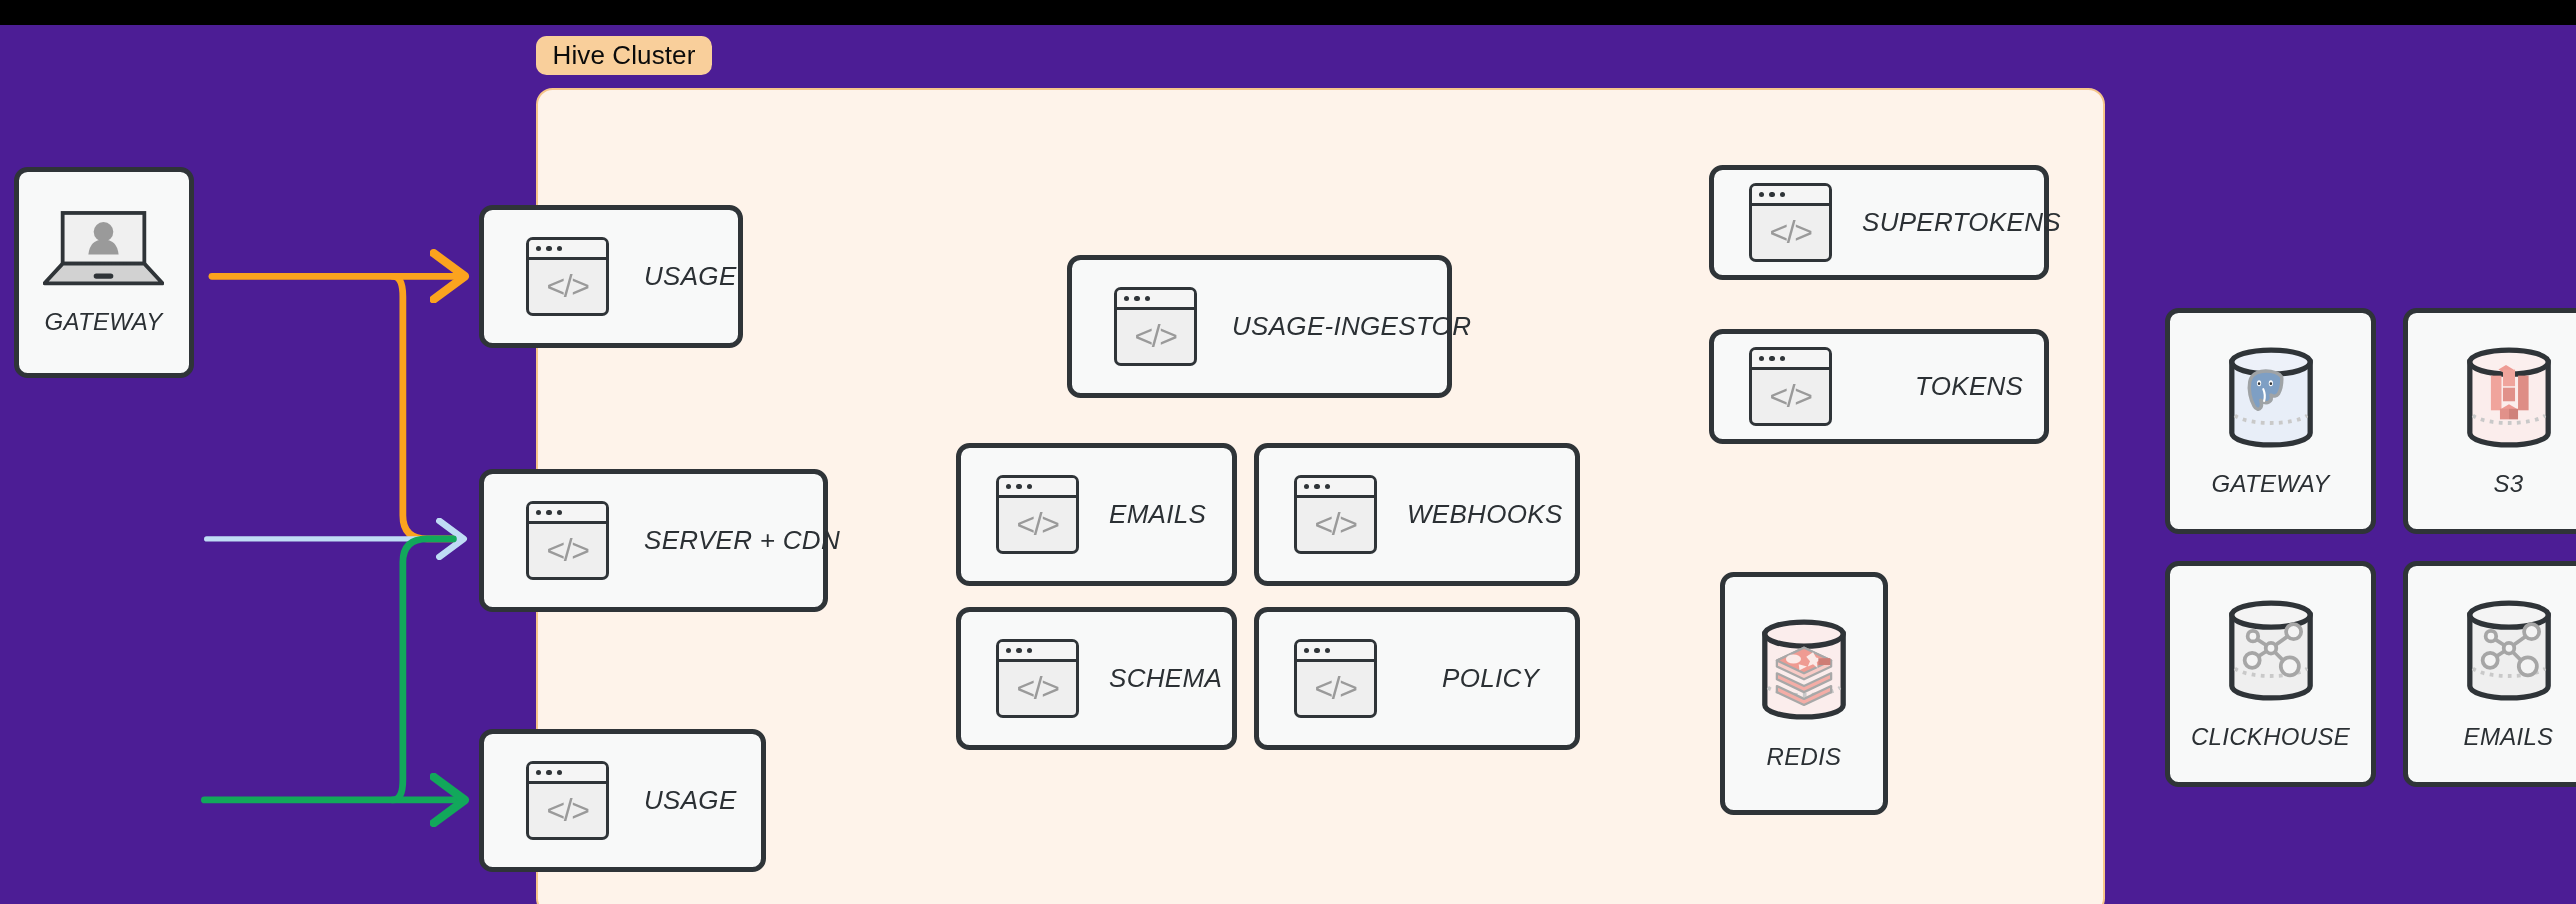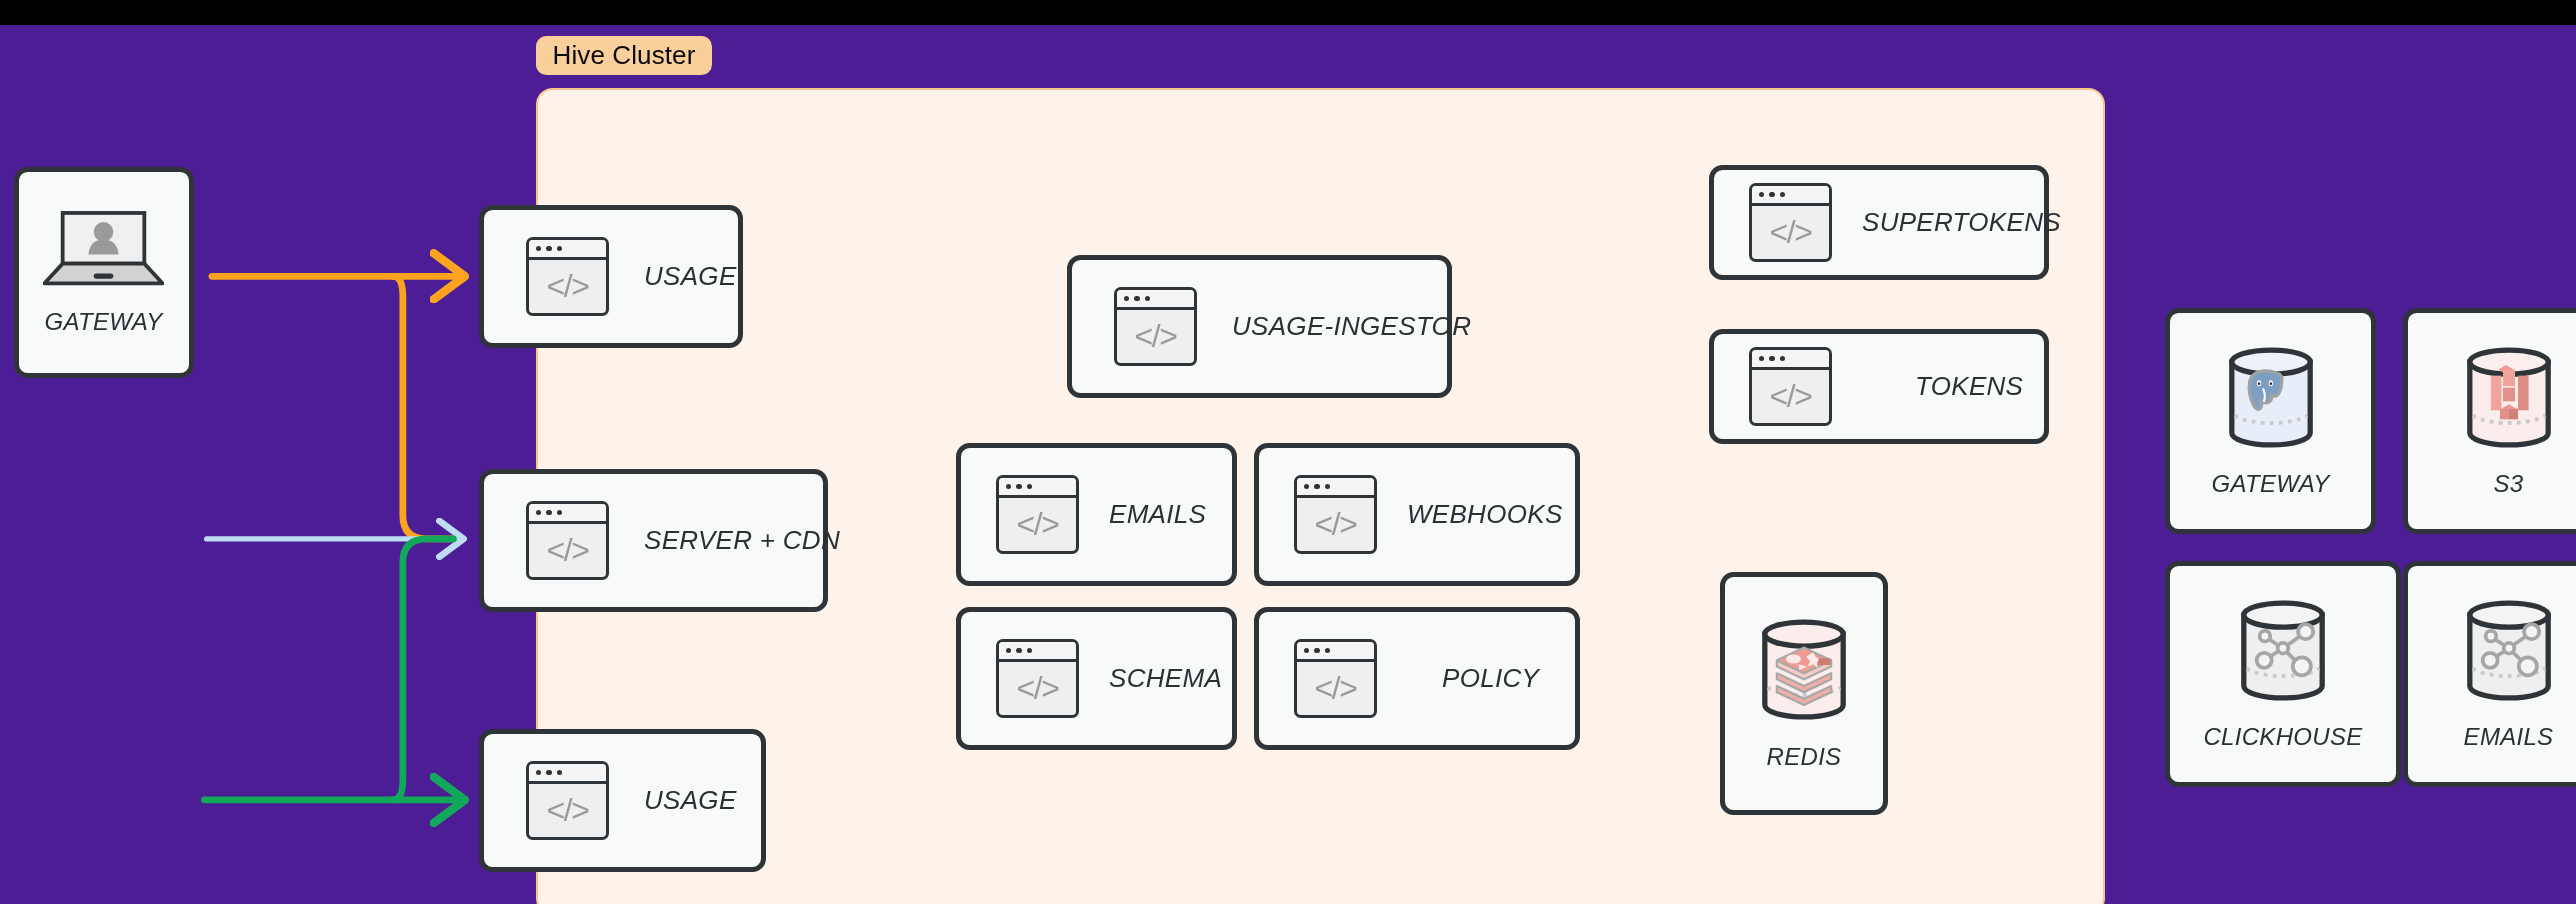--- a/index.html
+++ b/index.html
@@ -327,21 +327,21 @@
           <rect x="58" y="58" width="16" height="18" fill="#E1918A"></rect>
           <path d="M66 80 l12 7 -12 7 -12 -7 z" fill="#EE9A93"></path>
           <rect x="54" y="86" width="12" height="14" fill="#E1918A"></rect>
           <rect x="66" y="86" width="12" height="14" fill="#CF827B"></rect>
         </g>
       </svg>
     </span>
     <span class="node-label">S3</span>
   </div>
 
-  <div class="node client" style="left:2165px; top:536px; width:236px; height:226px;">
+  <div class="node client" style="left:2165px; top:536px; width:211px; height:226px;">
     <span class="cyl">
       <svg viewBox="0 0 132 142" width="100" height="107" xmlns="http://www.w3.org/2000/svg">
         <path d="M14 24 L14 118 a52 16 0 0 0 104 0 L118 24 Z" fill="#EFEFEF" stroke="#2F3438" stroke-width="7"></path>
         <ellipse cx="66" cy="24" rx="52" ry="16" fill="#F4F4F4" stroke="#2F3438" stroke-width="7"></ellipse>
         <path d="M18 95 a52 16 0 0 0 96 0" fill="none" stroke="#C9C9C9" stroke-width="5" stroke-dasharray="5 7"></path>
         <g stroke="#A6A6A6" stroke-width="5" fill="none">
           <path d="M66 68 L44 54 M66 68 L94 48 M66 68 L44 82 M66 68 L88 90"></path>
           <circle cx="66" cy="68" r="7" fill="#F4F4F4"></circle>
           <circle cx="42" cy="52" r="7" fill="#F4F4F4"></circle>
           <circle cx="96" cy="46" r="10" fill="#F4F4F4"></circle>

